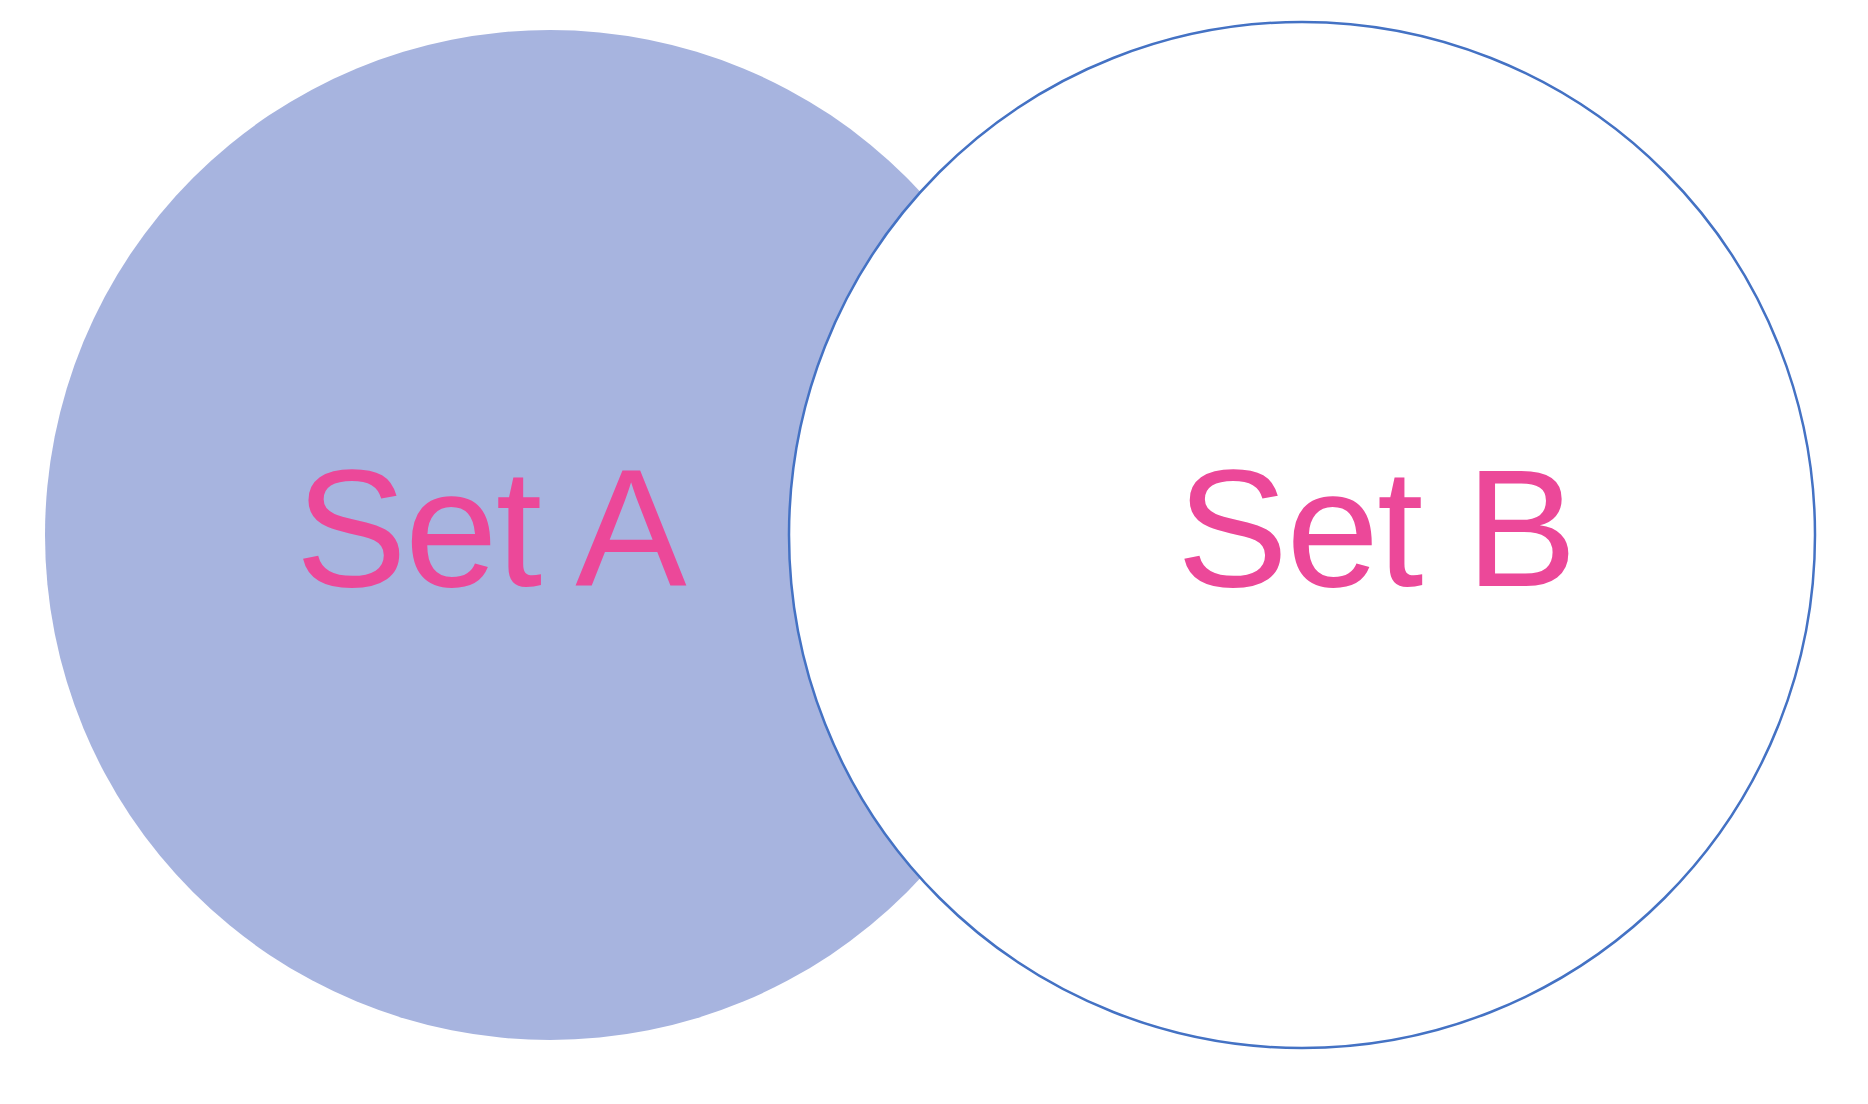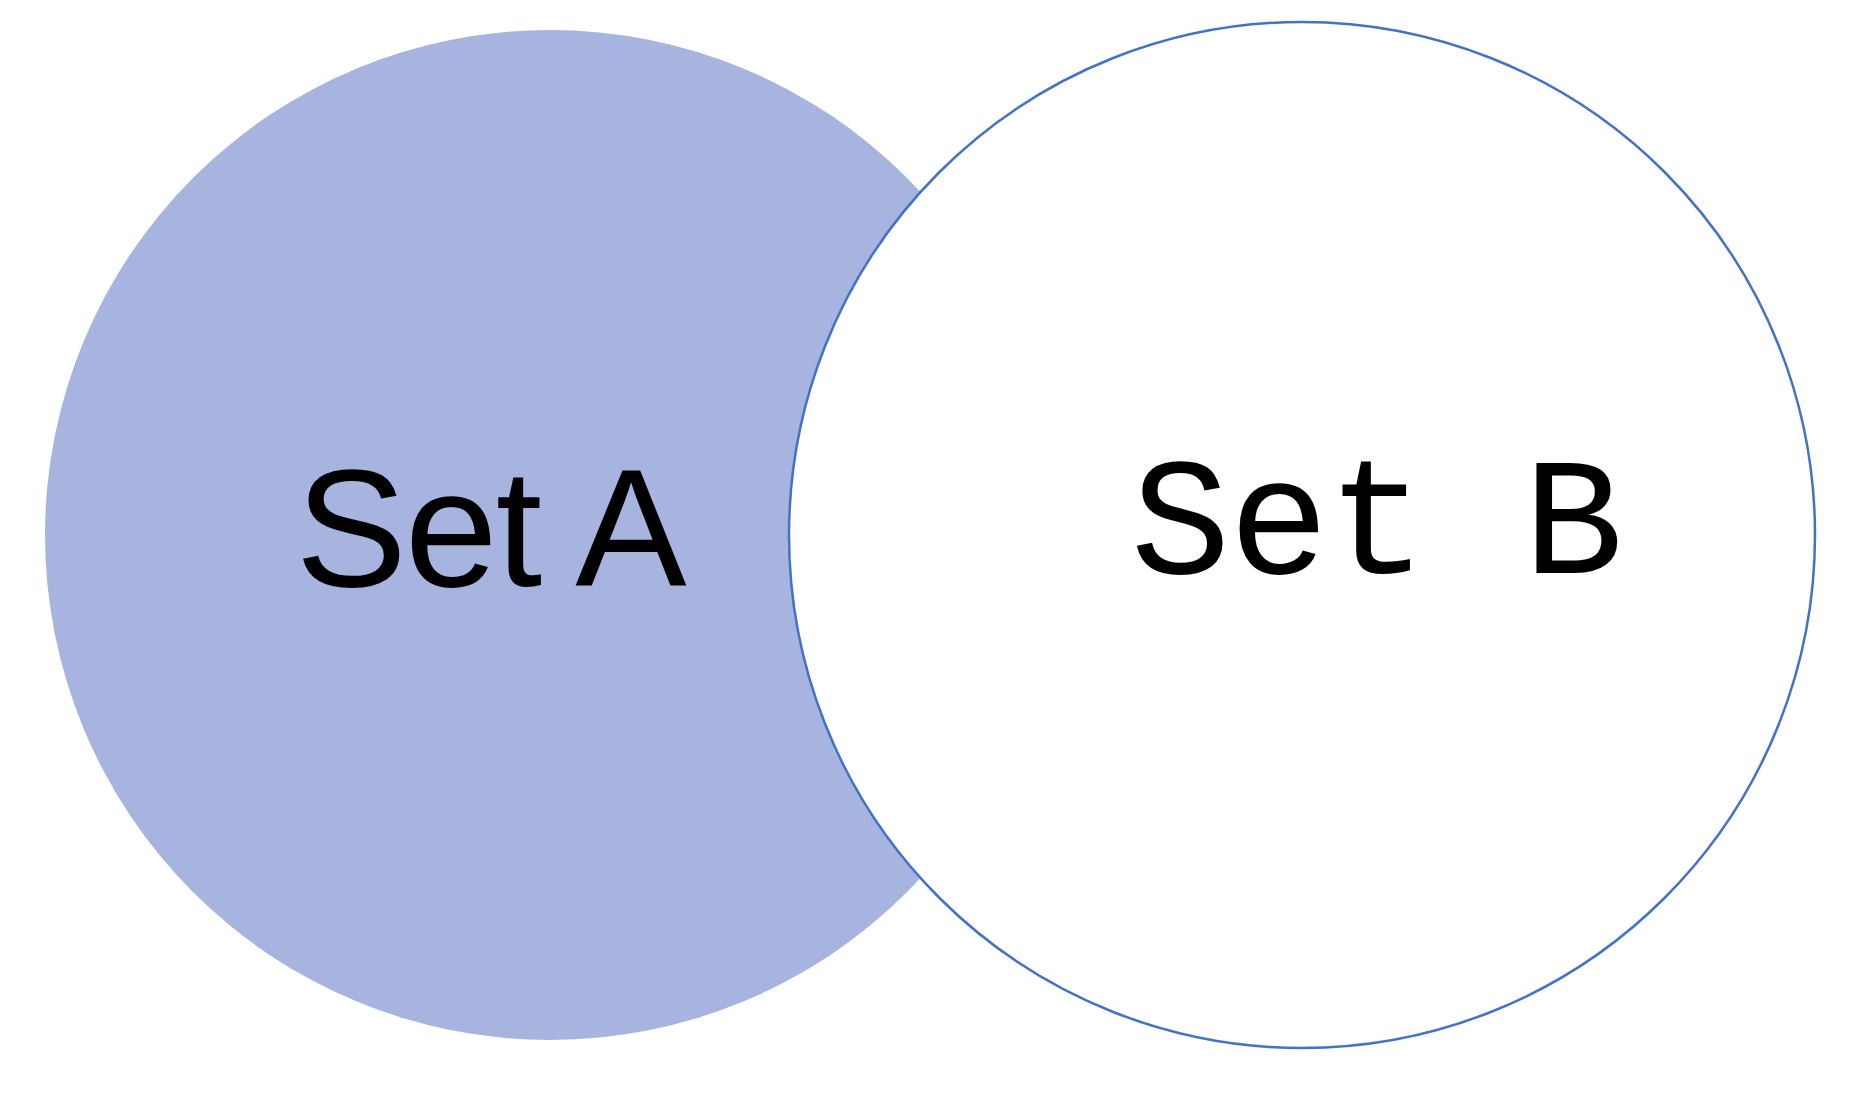--- a/index.html
+++ b/index.html
@@ -22,27 +22,27 @@
     top: 0;
     left: 0;
     display: block;
   }
   .set-label {
     position: absolute;
     transform: translate(-50%, -50%);
     font-size: 167px;
     line-height: 1;
     font-weight: 400;
-    color: #000000;
+    color: #ec4899;
     white-space: nowrap;
     letter-spacing: -2px;
     user-select: none;
   }
   .set-label.a { left: 490px; top: 528px; }
-  .set-label.b { left: 1376px; top: 528px; font-family: Liberation Mono, monospace; }
+  .set-label.b { left: 1376px; top: 528px; }
 </style>
 </head>
 <body>
 
 <div class="canvas">
 
   <svg width="1868" height="1104" viewBox="0 0 1868 1104">
 
     <circle cx="550" cy="535" r="505" stroke="none" fill="#a7b4df"></circle>
 

